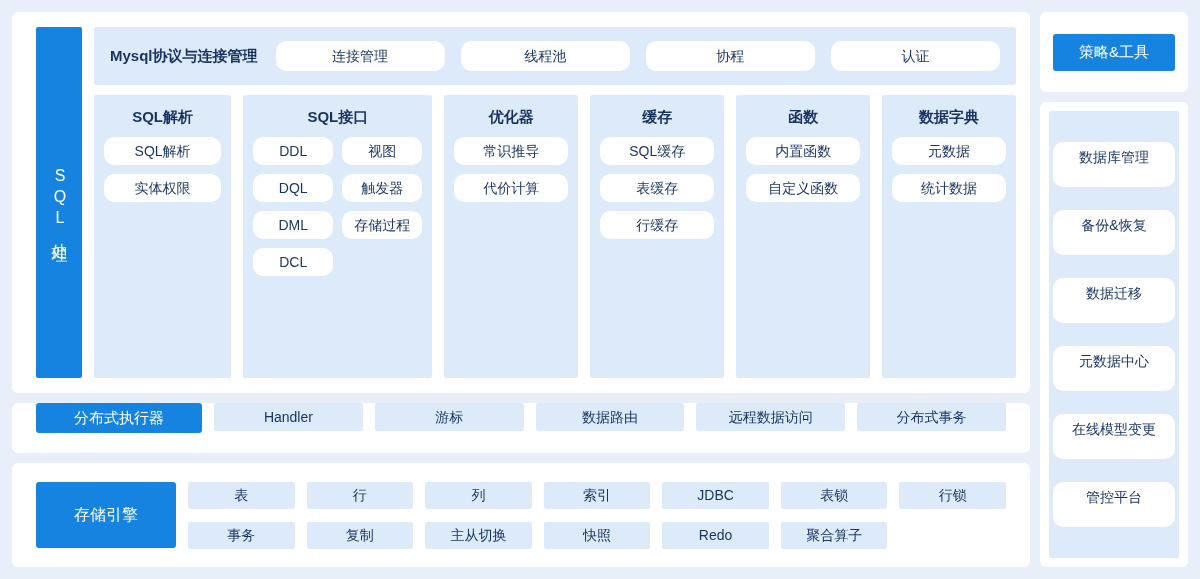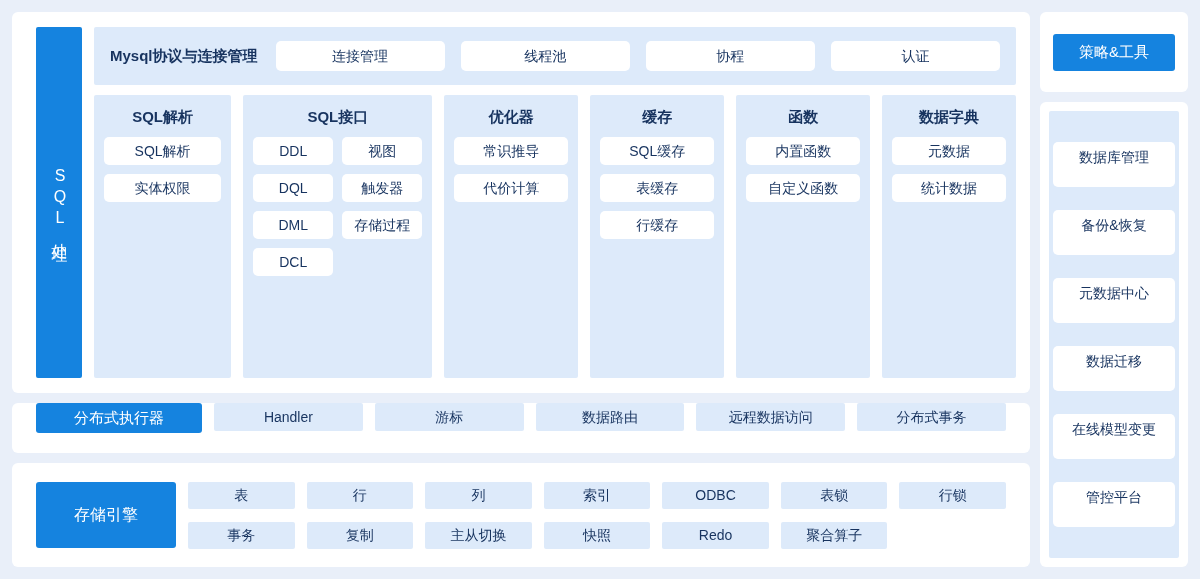--- a/index.html
+++ b/index.html
@@ -40,21 +40,21 @@
     display: flex; align-items: center; justify-content: center;
     font-size: 16px; letter-spacing: 4px;
   }
   .main-content { flex: 1; min-width: 0; display: flex; flex-direction: column; gap: 10px; }
   .protocol-row {
     background: #ddeafa; height: 58px; border-radius: 2px;
     display: flex; align-items: center; gap: 16px; padding: 0 16px;
   }
   .protocol-title { font-weight: 700; font-size: 15px; white-space: nowrap; margin-right: 2px; }
   .wbox {
-    background: #ffffff; text-align: center; font-size: 14px; border-radius: 5px;
+    background: #ffffff; text-align: center; font-size: 14px; border-radius: 10px;
     overflow: hidden; white-space: nowrap;
   }
   .protocol-row .wbox { flex: 1; height: 30px; line-height: 30px; }
 
   .cols { flex: 1; display: flex; gap: 12px; min-height: 0; }
   .col {
     background: #ddeafa; border-radius: 2px;
     padding: 8px 10px 12px; display: flex; flex-direction: column; gap: 9px;
     min-width: 0;
   }
@@ -170,21 +170,21 @@
       <div class="lbox">分布式事务</div>
     </section>
 
     <section class="panel storage-panel">
       <div class="blue-btn storage-btn">存储引擎</div>
       <div class="storage-grid">
         <div class="lbox">表</div>
         <div class="lbox">行</div>
         <div class="lbox">列</div>
         <div class="lbox">索引</div>
-        <div class="lbox">ODBC</div>
+        <div class="lbox">JDBC</div>
         <div class="lbox">表锁</div>
         <div class="lbox">行锁</div>
         <div class="lbox">事务</div>
         <div class="lbox">复制</div>
         <div class="lbox">主从切换</div>
         <div class="lbox">快照</div>
         <div class="lbox">Redo</div>
         <div class="lbox">聚合算子</div>
       </div>
     </section>
@@ -192,21 +192,21 @@
   </div>
 
   <div class="right-col">
     <section class="panel tools-header">
       <div class="blue-btn tools-btn">策略&amp;工具</div>
     </section>
     <section class="panel tools-panel">
       <div class="tools-inner">
         <div class="wbox">数据库管理</div>
         <div class="wbox">备份&amp;恢复</div>
+        <div class="wbox">数据迁移</div>
         <div class="wbox">元数据中心</div>
-        <div class="wbox">数据迁移</div>
         <div class="wbox">在线模型变更</div>
         <div class="wbox">管控平台</div>
       </div>
     </section>
   </div>
 
 </div>
 
 </body></html>

